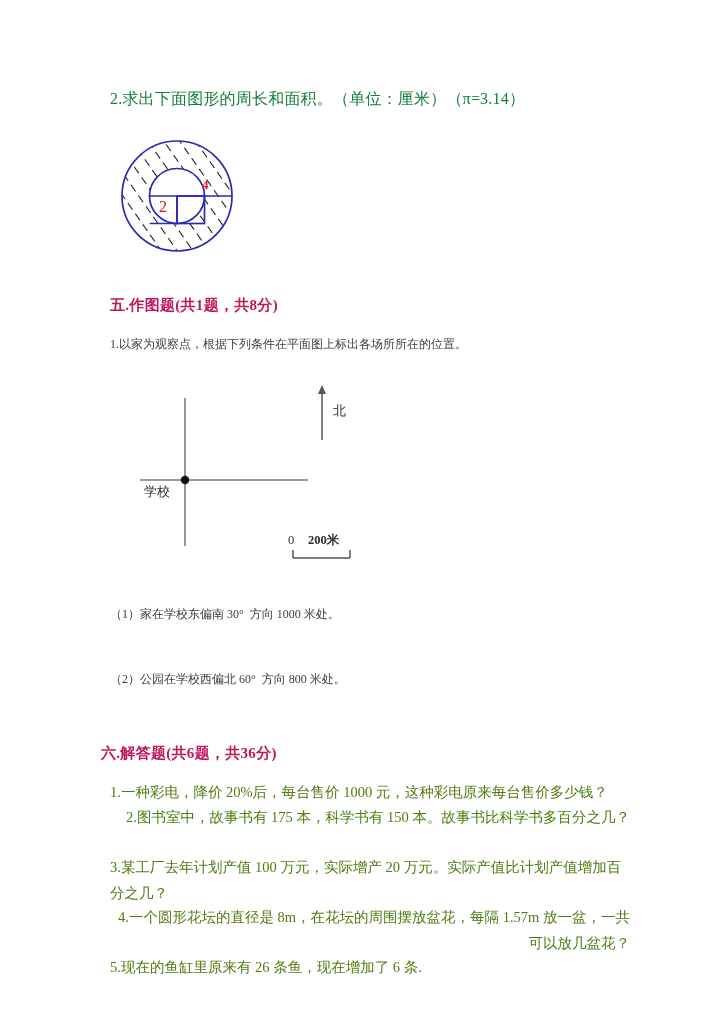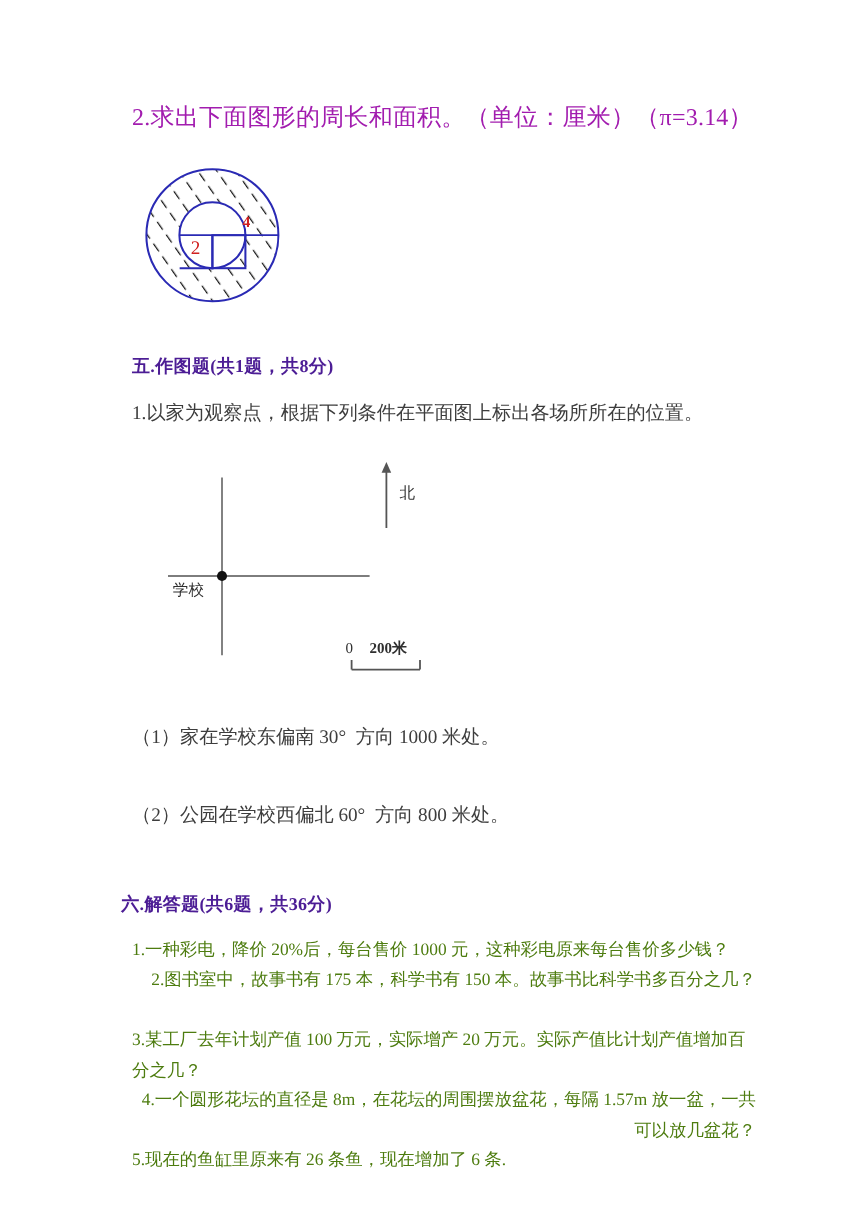--- a/index.html
+++ b/index.html
@@ -17,37 +17,37 @@
   }
   .page {
     position: absolute;
     inset: 0;
     background: #ffffff;
   }
 
   
   .qline {
     position: absolute;
-    font-size: 20px;
+    font-size: 16px;
     line-height: 25px;
-    color: #a21caf;
+    color: #15803d;
     letter-spacing: 0.2px;
     white-space: pre;
   }
   .section-heading {
     position: absolute;
     font-size: 15px;
     font-weight: bold;
-    color: #4c1d95;
+    color: #be185d;
     letter-spacing: 0.3px;
     white-space: pre;
   }
   .para {
     position: absolute;
-    font-size: 16px;
+    font-size: 12px;
     line-height: 25px;
     color: #3d3d3d;
     white-space: pre;
   }
   .block {
     position: absolute;
     font-size: 14.5px;
     line-height: 25.5px;
     color: #4d7c0f;
     white-space: pre-wrap;

